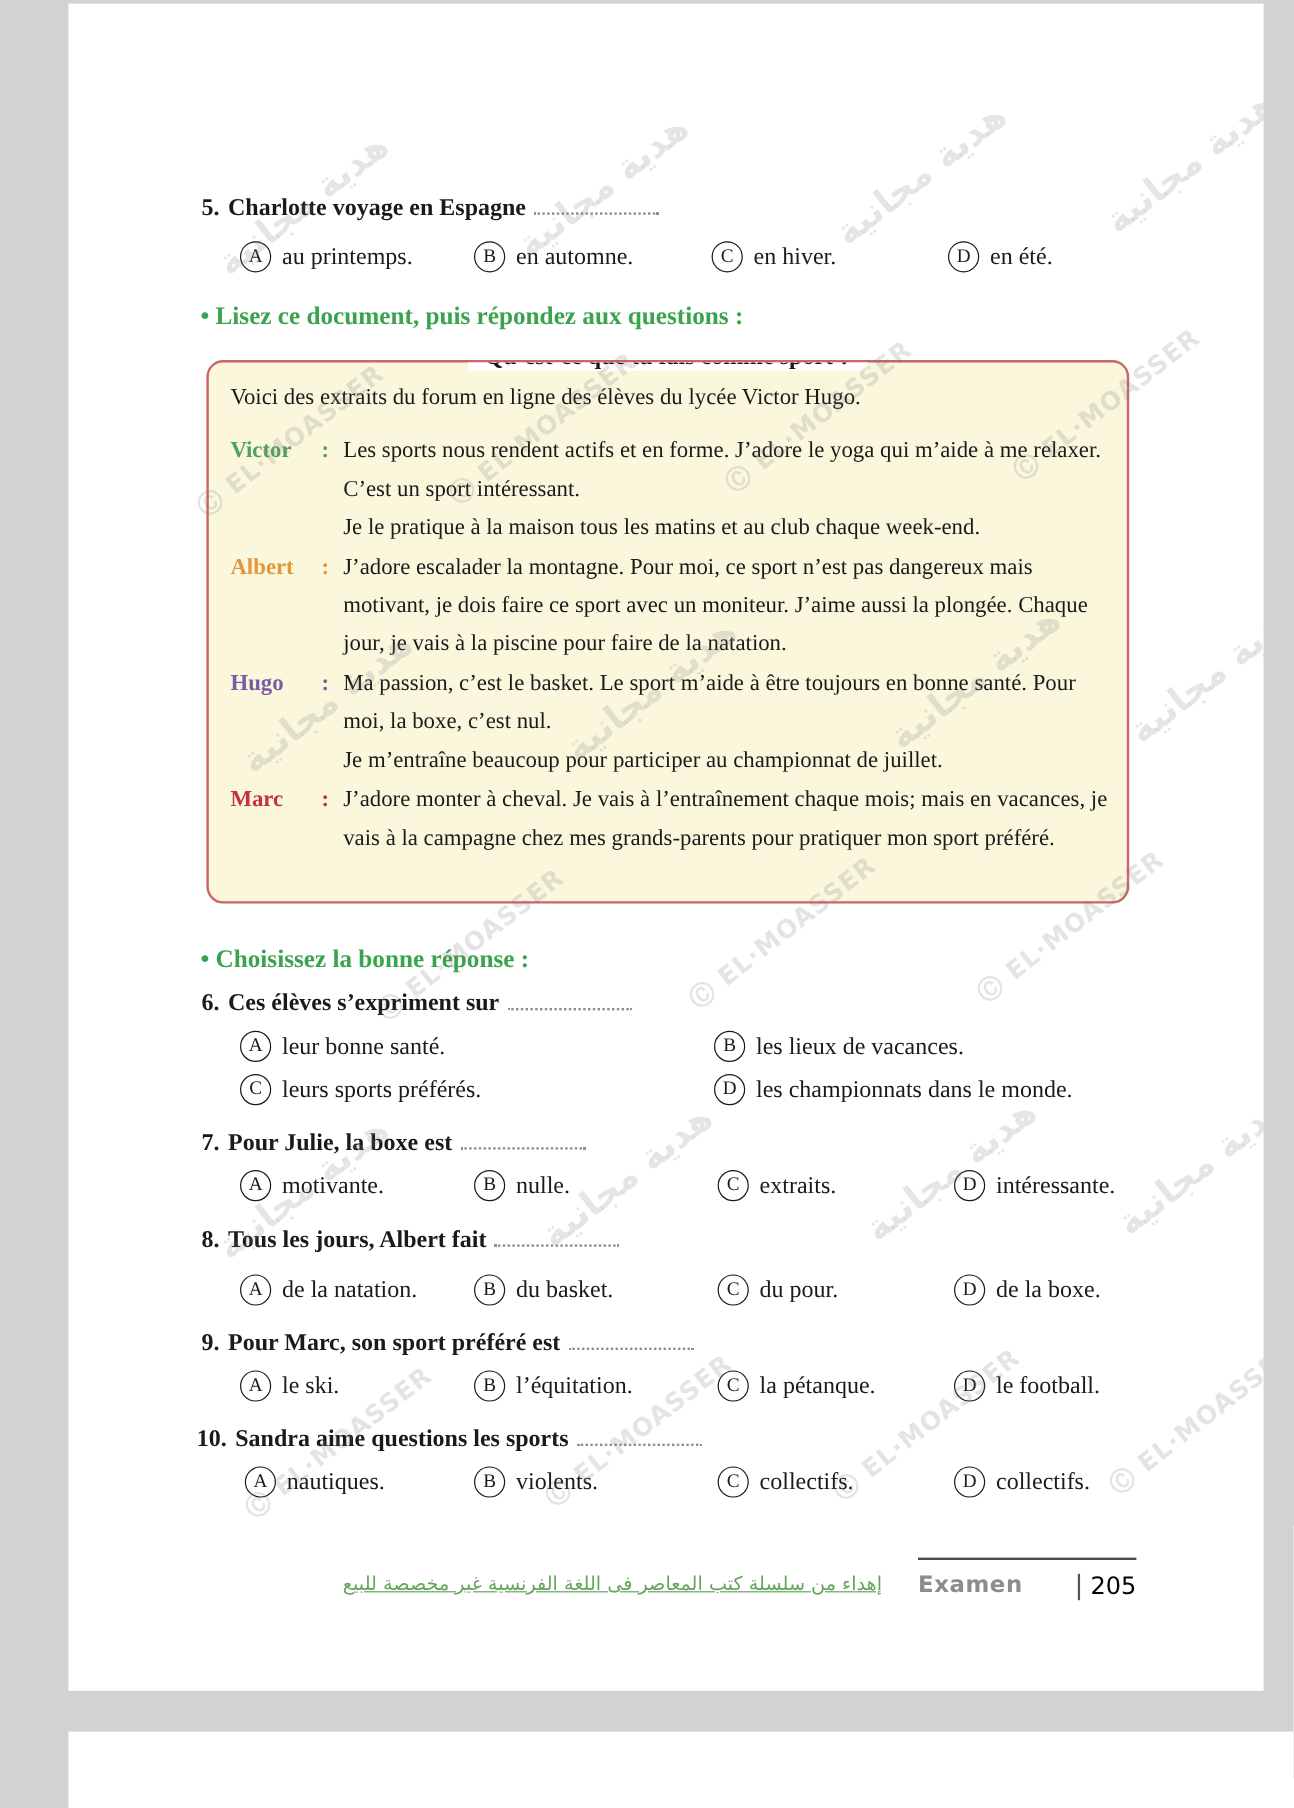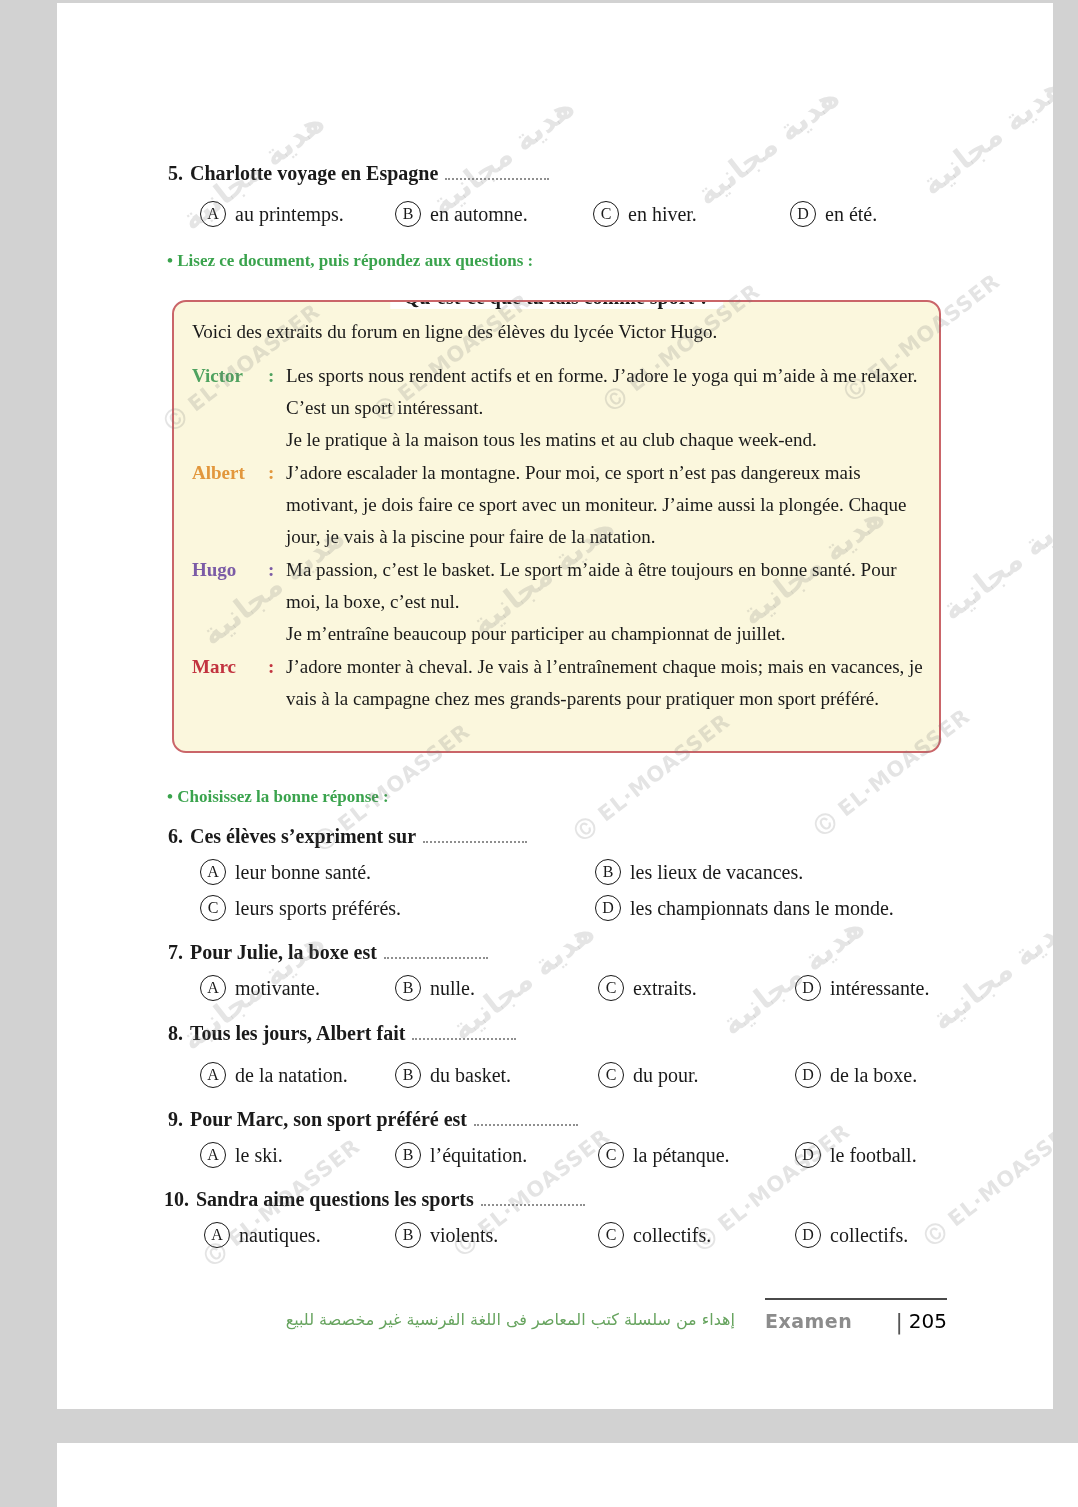--- a/index.html
+++ b/index.html
@@ -33,41 +33,41 @@
   .dots{display:inline-block;width:104px;height:13px;margin-left:7px;
         border-bottom:2px dotted #8f8f8f;}
   .optrow{position:absolute;left:0;top:0;width:100%;height:30px;z-index:2;}
   .opt{position:absolute;display:flex;align-items:center;white-space:nowrap;}
   .circle{
     display:inline-flex;align-items:center;justify-content:center;flex:none;
     width:24px;height:24px;border:1.6px solid #181818;border-radius:50%;
     font-size:16px;line-height:1;background:transparent;
   }
   .opt-text{margin-left:9px;font-size:20px;}
-  .instr{position:absolute;font-size:17px;font-weight:bold;z-index:2;}
+  .instr{position:absolute;font-size:21px;font-weight:bold;z-index:2;}
   
   .docbox{
     position:absolute;left:115px;top:297px;width:769px;height:453px;
     background:#fbf7dd;border:2px solid #ca6569;border-radius:14px;
     box-sizing:border-box;padding:10px 14px 10px 16px;overflow:hidden;z-index:2;
   }
   .docbox-title{
     position:absolute;left:50%;top:-16px;transform:translateX(-50%);
     background:#ffffff;padding:0 14px;font-size:20px;font-weight:bold;
     white-space:nowrap;z-index:4;
   }
   .doc-intro{font-size:19px;line-height:32px;margin:4px 0 12px 2px;}
   .post{display:flex;margin:0 0 1px 2px;}
   .post-name{flex:none;width:76px;font-weight:bold;font-size:19px;line-height:32px;}
   .post-colon{flex:none;width:18px;font-weight:bold;font-size:19px;line-height:32px;}
   .post-body{flex:1;font-size:19px;line-height:32px;}
   
   .foot-dedication{
     position:absolute;left:100px;top:1307px;width:578px;text-align:right;
-    direction:rtl;font-family:"DejaVu Sans", sans-serif;font-size:16px;z-index:2;
+    direction:rtl;font-family:"DejaVu Sans", sans-serif;font-size:16px;z-index:2;text-decoration:underline;
   }
   .foot-rule{position:absolute;left:708px;top:1295px;width:182px;height:2px;background:#4a4a4a;z-index:2;}
   .foot-row{
     position:absolute;left:708px;top:1304px;width:182px;height:28px;
     display:flex;justify-content:space-between;align-items:center;z-index:2;
     font-family:"DejaVu Sans", sans-serif;
   }
   .foot-section{font-weight:bold;font-size:19px;color:#8c8c8c;letter-spacing:0.5px;}
   .foot-pgwrap{display:flex;align-items:center;}
   .foot-divider{color:#555;font-size:22px;font-weight:normal;margin-right:6px;}

